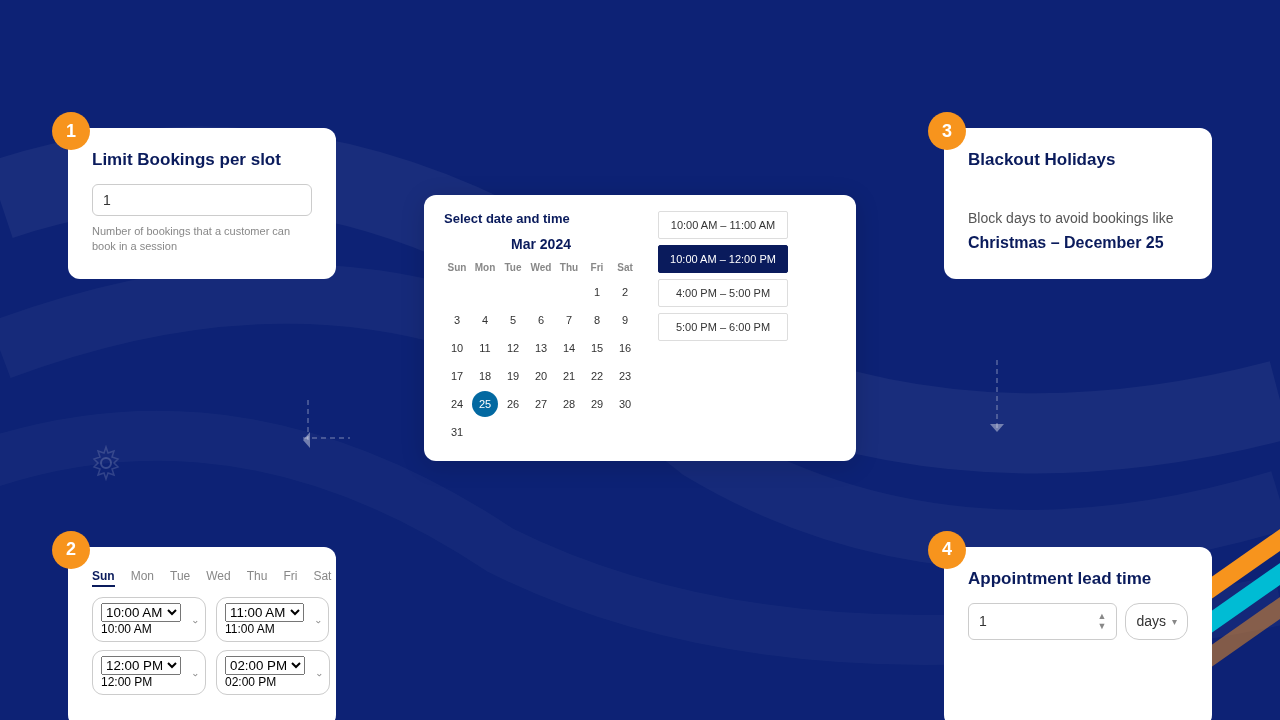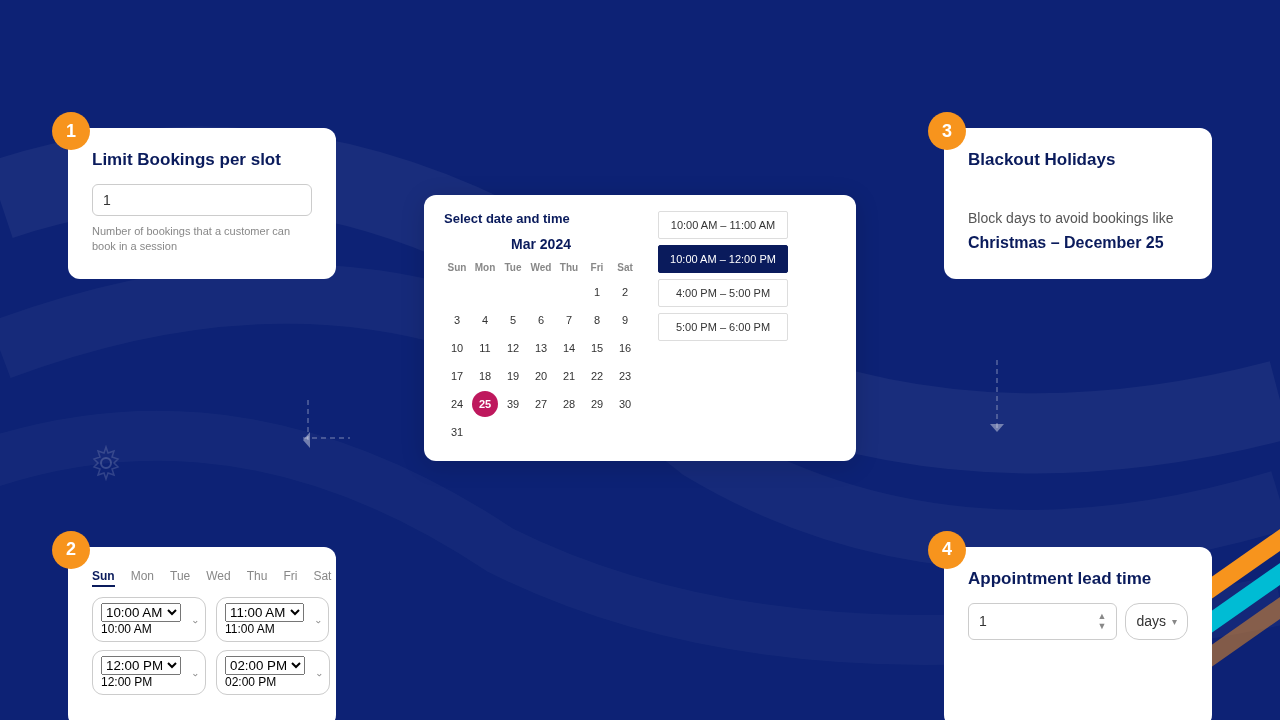--- a/index.html
+++ b/index.html
@@ -267,23 +267,23 @@
       display: flex;
       align-items: center;
       justify-content: center;
       font-size: 11px;
       color: #333;
       border-radius: 50%;
       cursor: pointer;
     }
 
     .cal-cell.selected {
-      background: #be185d;
+      background: #0369a1;
       color: #fff;
-      font-weight: 700;
+      font-weight: 400;
     }
 
     .cal-cell.empty { }
 
     
     .time-slots {
       display: flex;
       flex-direction: column;
       gap: 6px;
       min-width: 130px;
@@ -460,21 +460,21 @@
           <div class="cal-cell">17</div>
           <div class="cal-cell">18</div>
           <div class="cal-cell">19</div>
           <div class="cal-cell">20</div>
           <div class="cal-cell">21</div>
           <div class="cal-cell">22</div>
           <div class="cal-cell">23</div>
 
           <div class="cal-cell">24</div>
           <div class="cal-cell selected">25</div>
-          <div class="cal-cell">39</div>
+          <div class="cal-cell">26</div>
           <div class="cal-cell">27</div>
           <div class="cal-cell">28</div>
           <div class="cal-cell">29</div>
           <div class="cal-cell">30</div>
 
           <div class="cal-cell">31</div>
           <div class="cal-cell empty"></div>
           <div class="cal-cell empty"></div>
           <div class="cal-cell empty"></div>
           <div class="cal-cell empty"></div>

